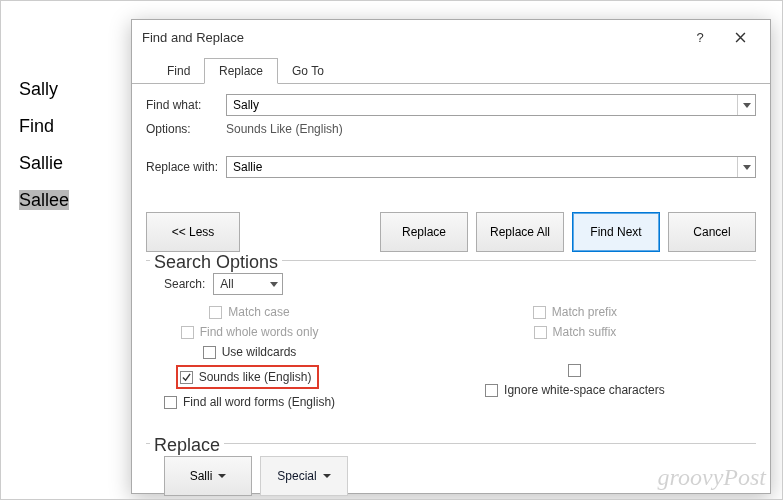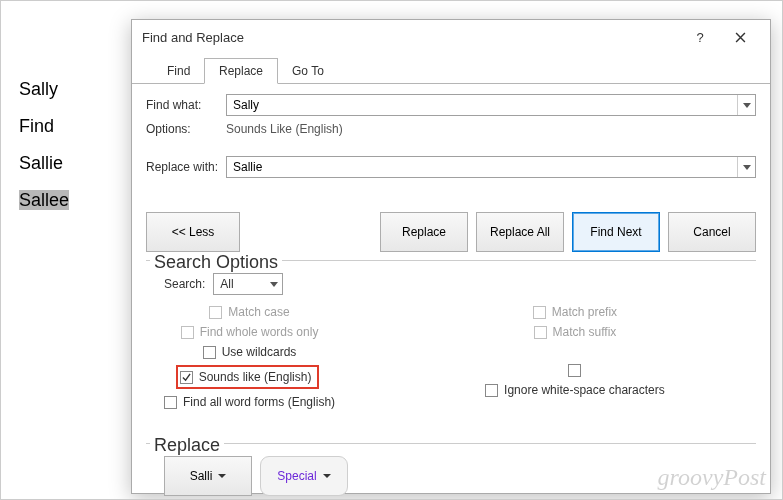--- a/index.html
+++ b/index.html
@@ -43,21 +43,21 @@
   .chk .box { width: 13px; height: 13px; border: 1px solid #888; background: #fff; display: flex; align-items: center; justify-content: center; }
   .chk.disabled { color: #a0a0a0; }
   .chk.disabled .box { border-color: #c0c0c0; }
   .chk .box svg { width: 9px; height: 9px; display: none; }
   .chk.checked .box svg { display: block; }
   .hl { display: inline-flex; border: 2px solid #e03b2a; padding: 3px 6px 3px 2px; margin-left: -4px; }
   .replace-sec { margin-top: 34px; border-top: 1px solid #ccc; padding-top: 12px; position: relative; }
   .replace-sec .group-title { top: -9px; }
   .bottom-btns { display: flex; gap: 8px; margin-left: 18px; }
   .w-btn.dd::after { content: ""; display: inline-block; margin-left: 6px; border: 4px solid transparent; border-top-color: #333; transform: translateY(2px); }
-  .w-btn.dis { color: #6d28d9; border-color: #cfcfcf; background: #f4f4f4; border-radius: 9px; }
+  .w-btn.dis { color: #0f172a; border-color: #cfcfcf; background: #f4f4f4; }
   .watermark { position: absolute; right: 16px; bottom: 8px; font-family: Georgia, serif; font-style: italic; font-size: 24px; color: rgba(0,0,0,.18); pointer-events: none; }
 </style>
 </head>
 <body>
 
 <div class="doc-area">
   <span>Sally</span><br>
   <span>Find</span><br>
   <span>Sallie</span><br>
   <span class="sel">Sallee</span>

